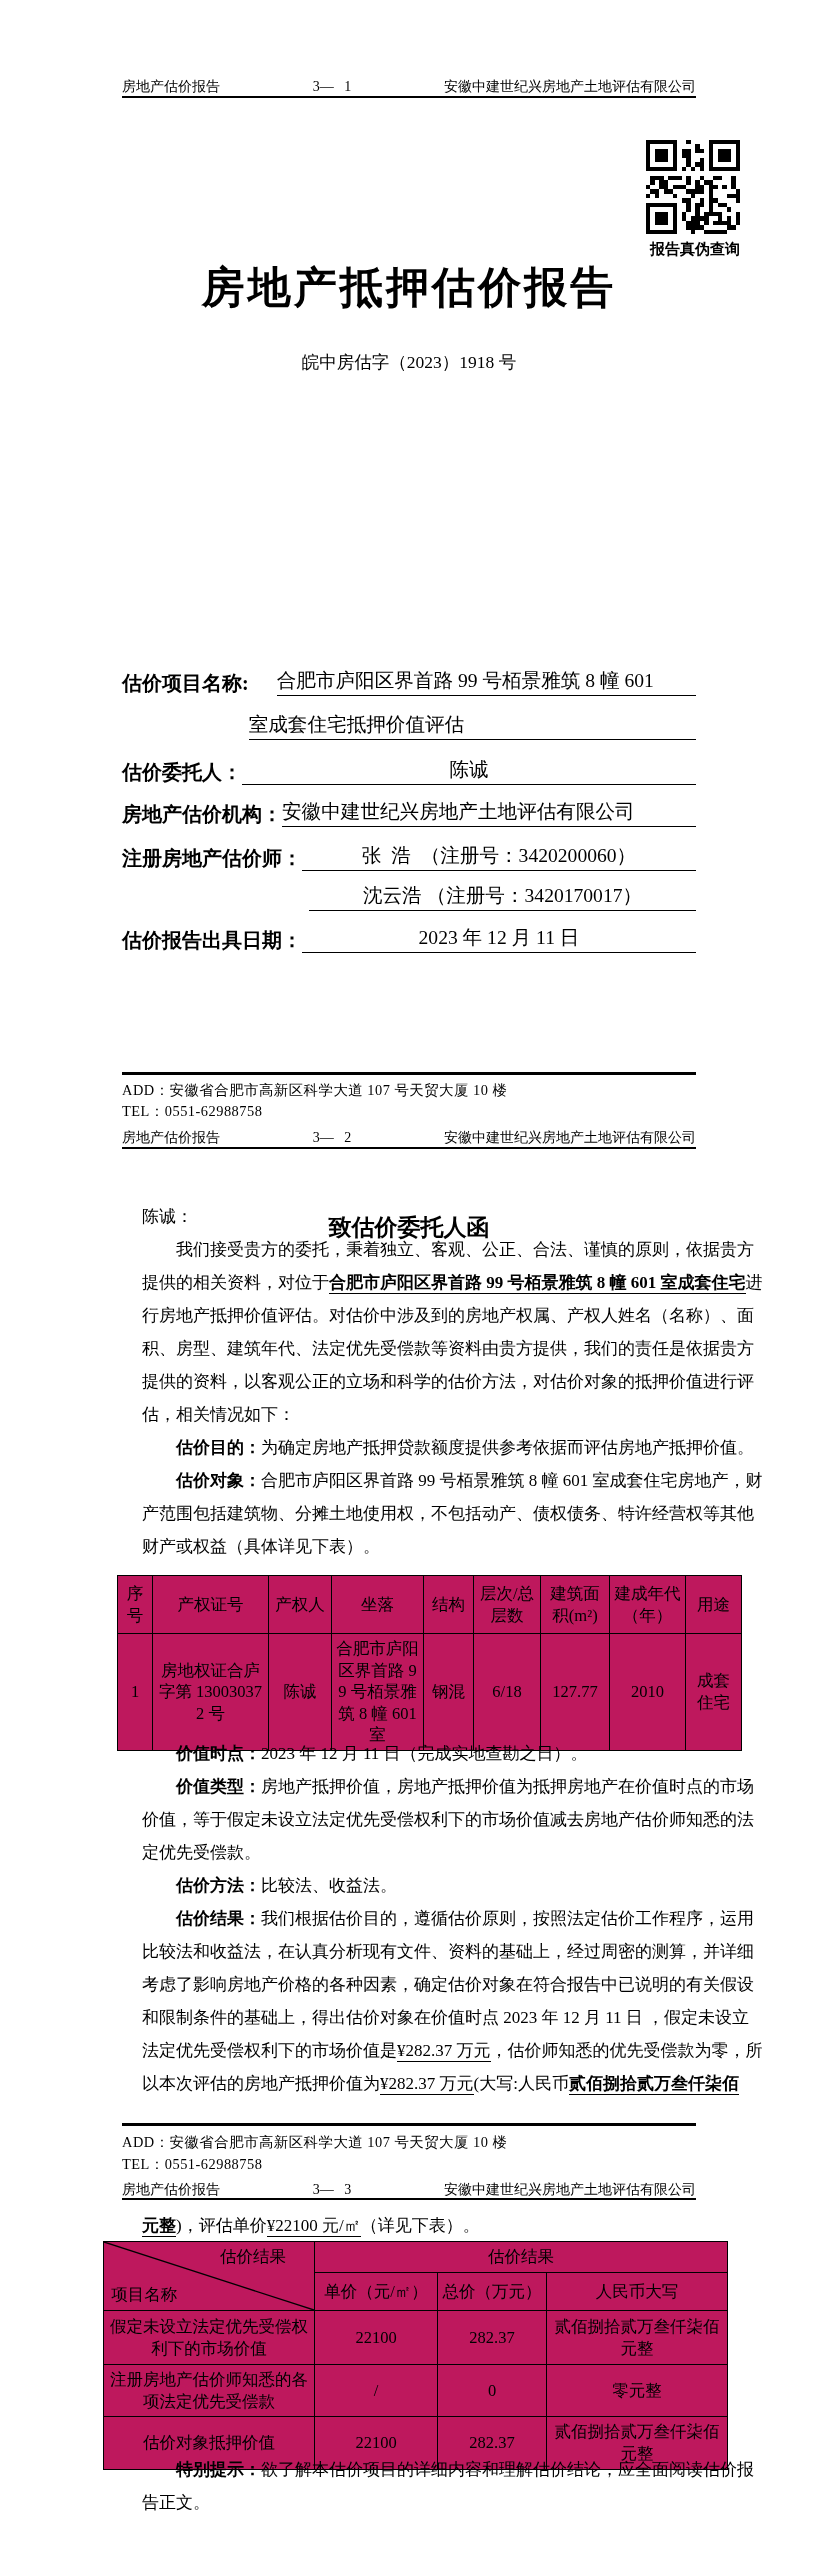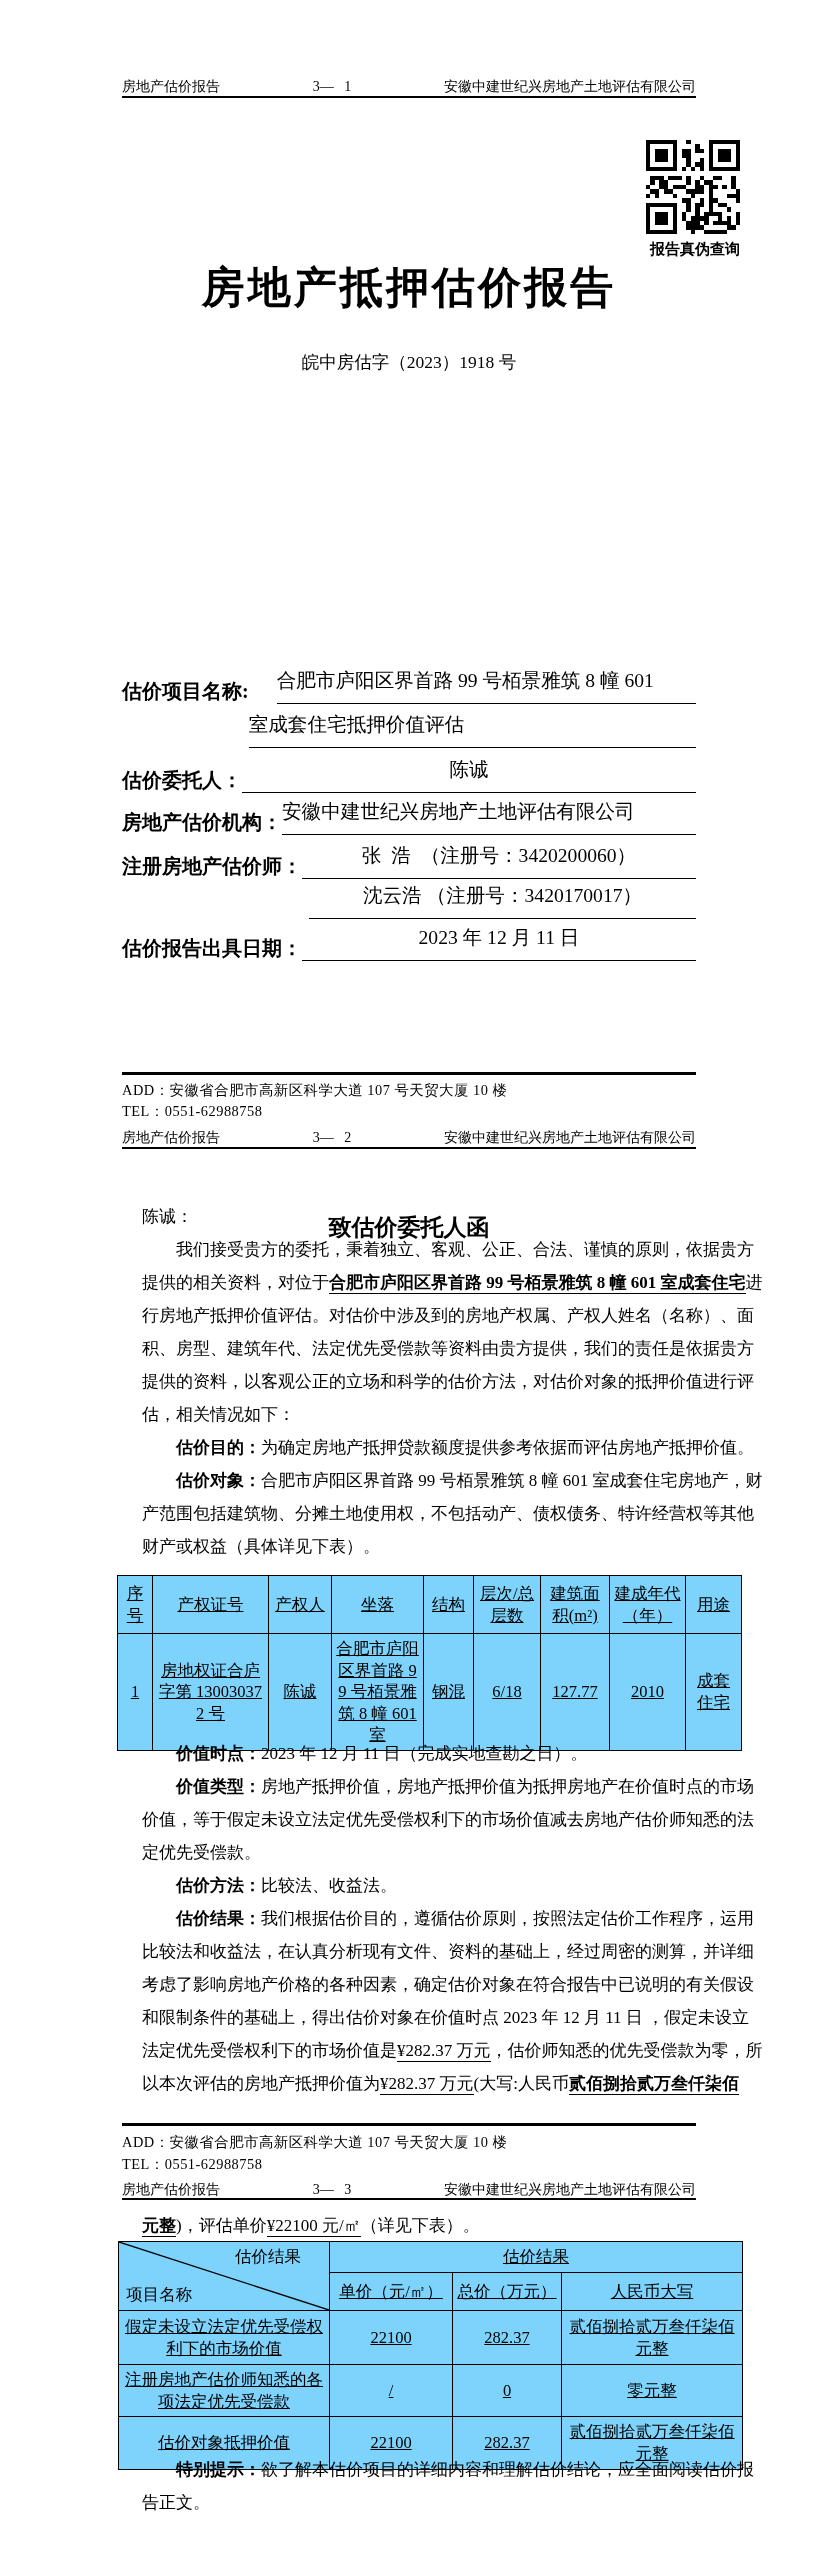--- a/index.html
+++ b/index.html
@@ -18,38 +18,38 @@
     display:flex;justify-content:space-between;align-items:flex-end;
     font-size:14px;line-height:17.5px;white-space:nowrap;
   }
   .rule{left:122px;width:574px;height:2.1px;background:#000;}
   .rule-thick{left:122px;width:574px;height:2.6px;background:#000;}
   
   .big-title{left:122px;width:574px;text-align:center;font-size:43px;font-weight:bold;letter-spacing:3.1px;white-space:nowrap;}
   .doc-no{left:122px;width:574px;text-align:center;font-size:17.5px;white-space:nowrap;}
   .fld{left:122px;width:574px;display:flex;align-items:flex-end;font-size:19.6px;line-height:25px;white-space:nowrap;}
   .fld .lbl{font-weight:bold;font-size:20px;flex:0 0 auto;}
-  .fld .uline{flex:1 1 auto;border-bottom:1.5px solid #000;padding-bottom:10px;}
+  .fld .uline{flex:1 1 auto;border-bottom:1.5px solid #000;padding-bottom:2px;}
   .u-center{text-align:center;}
   .u-left{text-align:left;}
   
   .qrbox{width:94px;text-align:right;}
   .qr-svg{width:94px;height:94px;display:block;}
   .qr-cap{font-size:15px;margin-top:6.2px;white-space:nowrap;font-weight:bold;}
   
   .body-blk{left:122px;width:577px;font-size:17px;margin-left:20px;}
   .ln{height:33px;line-height:33px;white-space:nowrap;}
   .ind{text-indent:34px;}
   .b{font-weight:bold;}
   .u{border-bottom:1.5px solid #000;padding-bottom:0.5px;}
   .sec-title{left:122px;width:574px;text-align:center;font-size:23px;font-weight:bold;white-space:nowrap;}
   
   .fline{left:122px;width:574px;font-size:14.4px;line-height:21.6px;white-space:nowrap;letter-spacing:0.5px;}
   
-  table.grid{border-collapse:collapse;table-layout:fixed;background:#7dd3fc;text-decoration:underline;}
+  table.grid{border-collapse:collapse;table-layout:fixed;background:#be185d;}
   table.grid td,table.grid th{
     border:1.5px solid #000;font-weight:normal;
     font-size:16.5px;line-height:21.6px;text-align:center;vertical-align:middle;
     padding:4.1px 3.1px;word-break:break-all;
   }
   
   .diag{position:relative;padding:0 !important;}
   .diag svg{position:absolute;left:0;top:0;width:100%;height:100%;}
   .diag .tr{position:absolute;top:4.1px;right:28px;font-size:16.5px;}
   .diag .bl{position:absolute;bottom:4.1px;left:7.2px;font-size:16.5px;}
@@ -414,21 +414,21 @@
     <span>房地产估价报告</span>
     <span>3—&nbsp;&nbsp;&nbsp;3</span>
     <span>安徽中建世纪兴房地产土地评估有限公司</span>
   </div>
   <div class="abs rule" style="top:2198px;"></div>
 
   <div class="abs body-blk" style="top:2209px;">
     <div class="ln"><span class="b u">元整</span><span>)，评估单价</span><span class="u">¥22100 元/㎡</span><span>（详见下表）。</span></div>
   </div>
 
-  <table class="grid abs" style="left:118px;top:2241px;width:623px;">
+  <table class="grid abs" style="left:103px;top:2241px;width:623px;">
     <colgroup>
       <col style="width:211px">
         <col style="width:123px">
         <col style="width:109px">
         <col style="width:181px">
     </colgroup>
     <tbody>
         <tr style="height:31px;">
       <td class="diag" rowspan="2">
         <svg viewBox="0 0 409 128" preserveAspectRatio="none">

